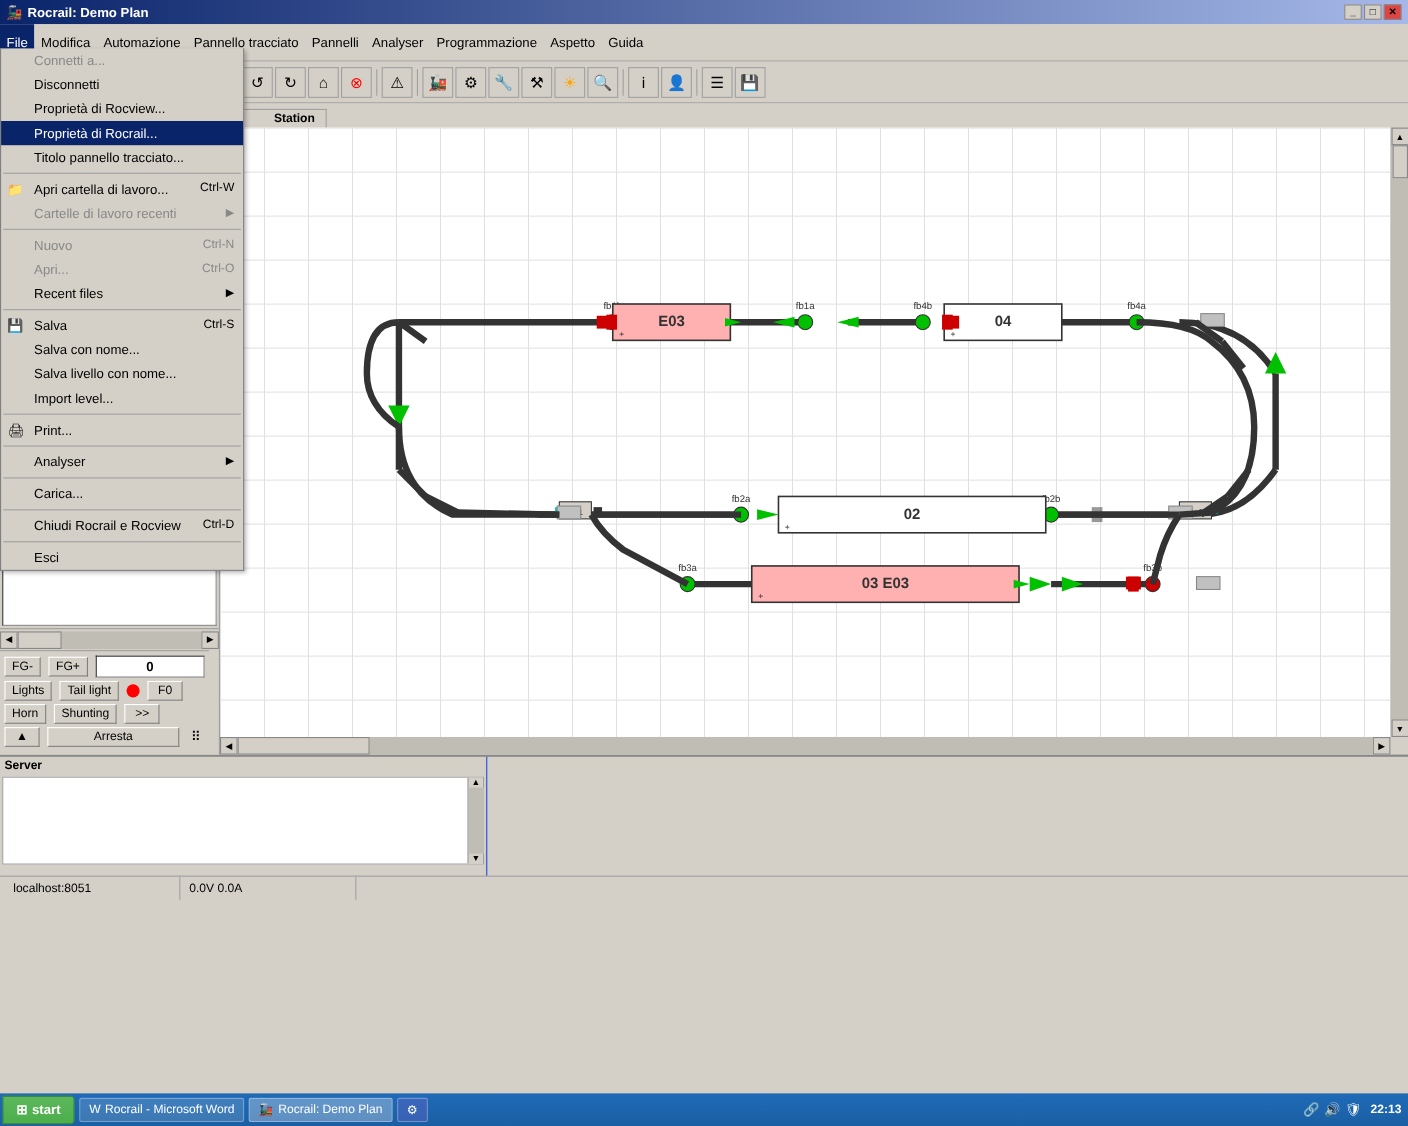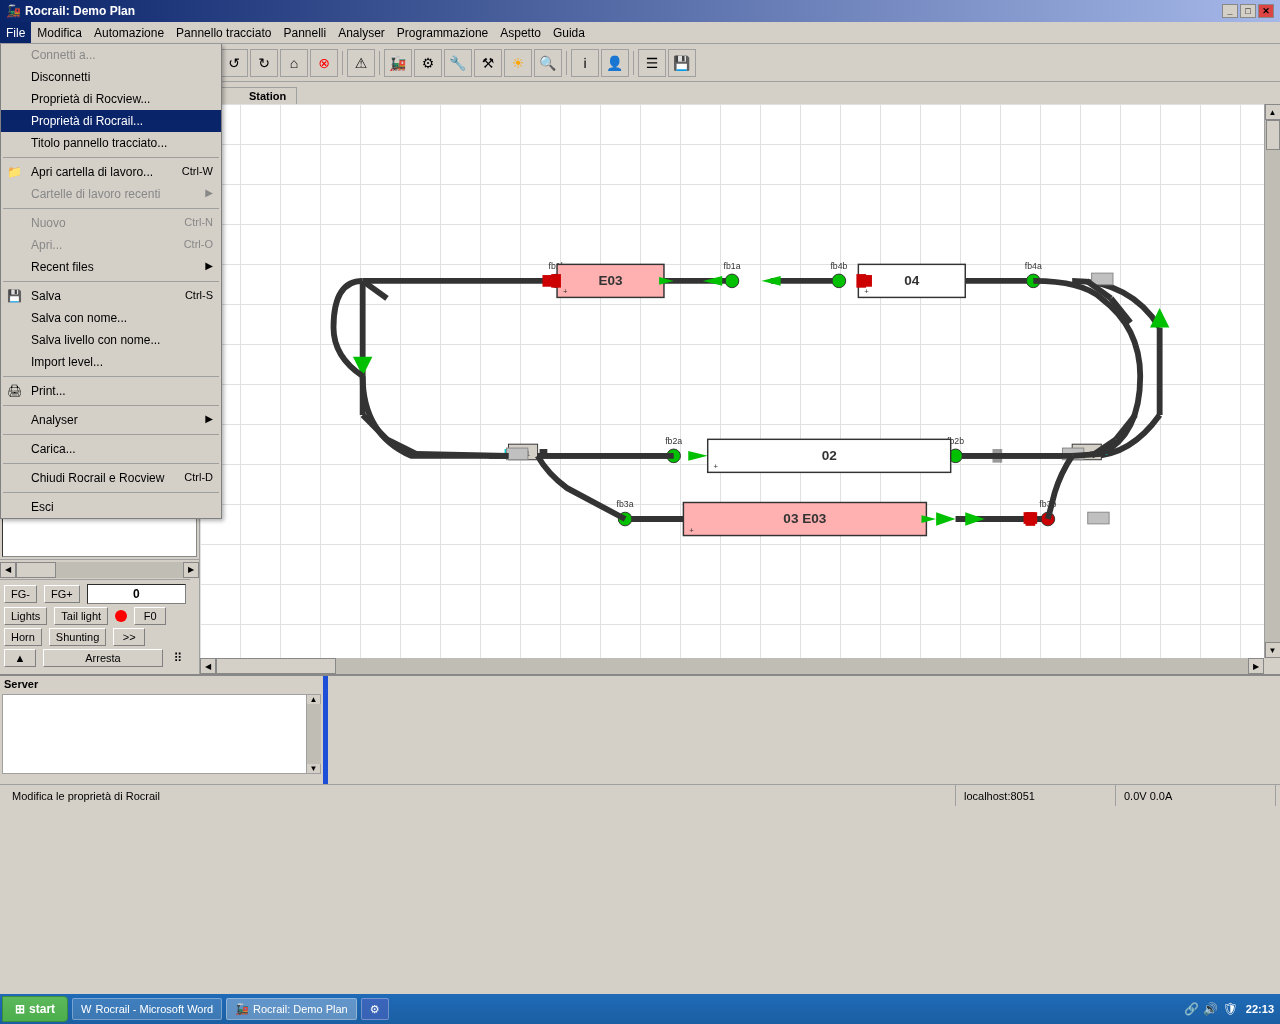--- a/index.html
+++ b/index.html
@@ -25,21 +25,21 @@
       border: 1px solid #888;
       font-size: 9px;
       display: flex; align-items: center; justify-content: center;
       cursor: pointer;
       color: black;
     }
 
     
     #menu-bar {
       background: #d4d0c8;
-      height: 22px;
+      height: 34px;
       display: flex;
       align-items: center;
       border-bottom: 1px solid #a0a0a0;
     }
     .menu-item {
       padding: 2px 6px;
       cursor: pointer;
       font-size: 12px;
       height: 100%;
       display: flex; align-items: center;
@@ -709,34 +709,33 @@
       <div class="h-scroll-btn">◀</div>
       <div class="h-scroll-track">
         <div class="h-scroll-thumb"></div>
       </div>
       <div class="h-scroll-btn">▶</div>
     </div>
   </div>
 </div>
 
 <div id="bottom-panels" style="height:110px; display:flex; background:#d4d0c8; border-top:2px solid #888;">
-  <div id="server-panel" style="width:328px; border-right:5px solid #1d4ed8;">
+  <div id="server-panel" style="width:443px; border-right:1px solid #1d4ed8;">
     <div id="server-panel-title" style="padding:2px 4px; font-size:11px; font-weight:bold;">Server</div>
     <div id="server-panel-content" style="background:white; margin:2px; height:80px; border:1px solid #a0a0a0; position:relative;">
       <div id="server-scrollbar" style="position:absolute; right:0; top:0; bottom:0; width:14px; background:#d4d0c8; border-left:1px solid #a0a0a0; display:flex; flex-direction:column; align-items:center;">
         <div style="font-size:8px; cursor:pointer;">▲</div>
         <div style="flex:1; background:#c0bdb5; width:14px;"></div>
         <div style="font-size:8px; cursor:pointer;">▼</div>
       </div>
     </div>
   </div>
 </div>
 
 <div id="status-bar">
-  <div class="status-section" style="flex:1; border-right:1px solid #a0a0a0;">Modifica le proprietà di Rocrail</div>
   <div class="status-section" style="width:160px; border-right:1px solid #a0a0a0;">localhost:8051</div>
   <div class="status-section" style="width:160px;">0.0V 0.0A</div>
 </div>
 
 <div id="taskbar">
   <button id="start-btn">
     <span>⊞</span>
     <span>start</span>
   </button>
   <div class="taskbar-item">

